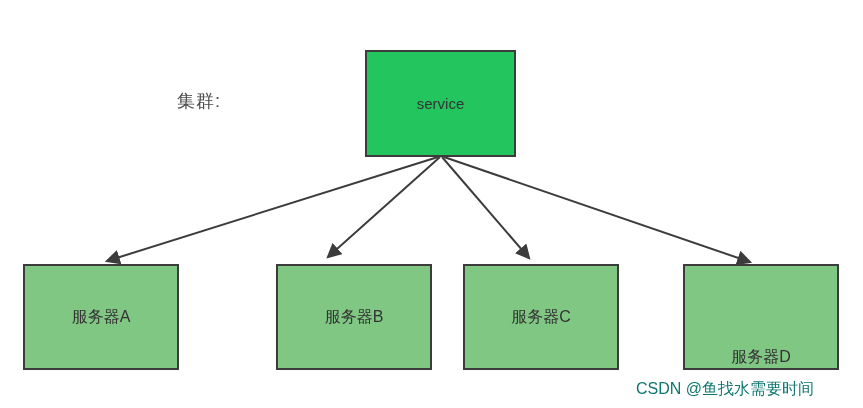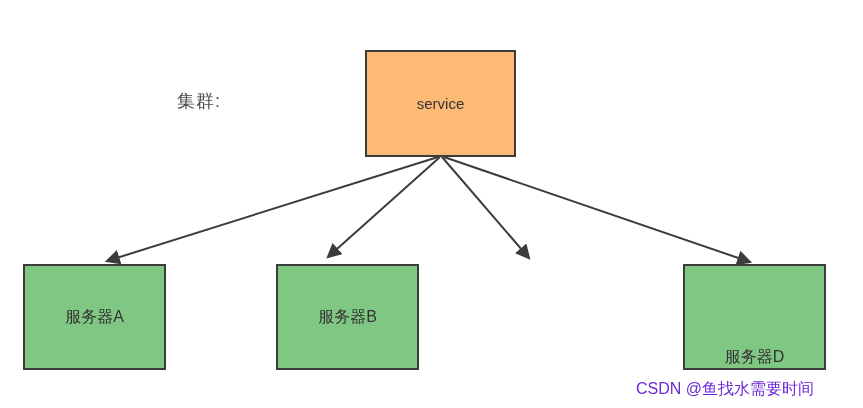--- a/index.html
+++ b/index.html
@@ -30,47 +30,47 @@
     border: 2px solid #3c3c3c;
     font-size: 16px;
     color: #333333;
     text-align: center;
   }
   .service-node {
     left: 365px;
     top: 50px;
     width: 151px;
     height: 107px;
-    background: #fdba74;
+    background: #22c55e;
     font-size: 15px;
   }
   .server-node {
     top: 264px;
-    width: 143px;
+    width: 156px;
     height: 106px;
     background: #81c784;
   }
   .server-a { left: 23px; }
   .server-b { left: 244px; margin-left: 32px; }
   .server-c { left: 463px; }
   .server-d { left: 683px; align-items: flex-end; }
   .arrow-layer {
     position: absolute;
     left: 0;
     top: 0;
     width: 863px;
     height: 408px;
     pointer-events: none;
   }
   .watermark {
     position: absolute;
     left: 636px;
     top: 379px;
     font-size: 16px;
-    color: #6d28d9;
+    color: #0f766e;
     white-space: nowrap;
     text-align: center;
   }
 </style>
 </head>
 <body>
 
 <div class="canvas">
 
   <span class="cluster-label">集群:</span>
@@ -92,20 +92,23 @@
   </svg>
 
   <div class="node server-node server-a">
     <span>服务器A</span>
   </div>
 
   <div class="node server-node server-b">
     <span>服务器B</span>
   </div>
 
+  <div class="node server-node server-c">
+    <span>服务器C</span>
+  </div>
 
   <div class="node server-node server-d">
     <span>服务器D</span>
   </div>
 
   <span class="watermark">CSDN @鱼找水需要时间</span>
 
 </div>
 
 </body></html>

